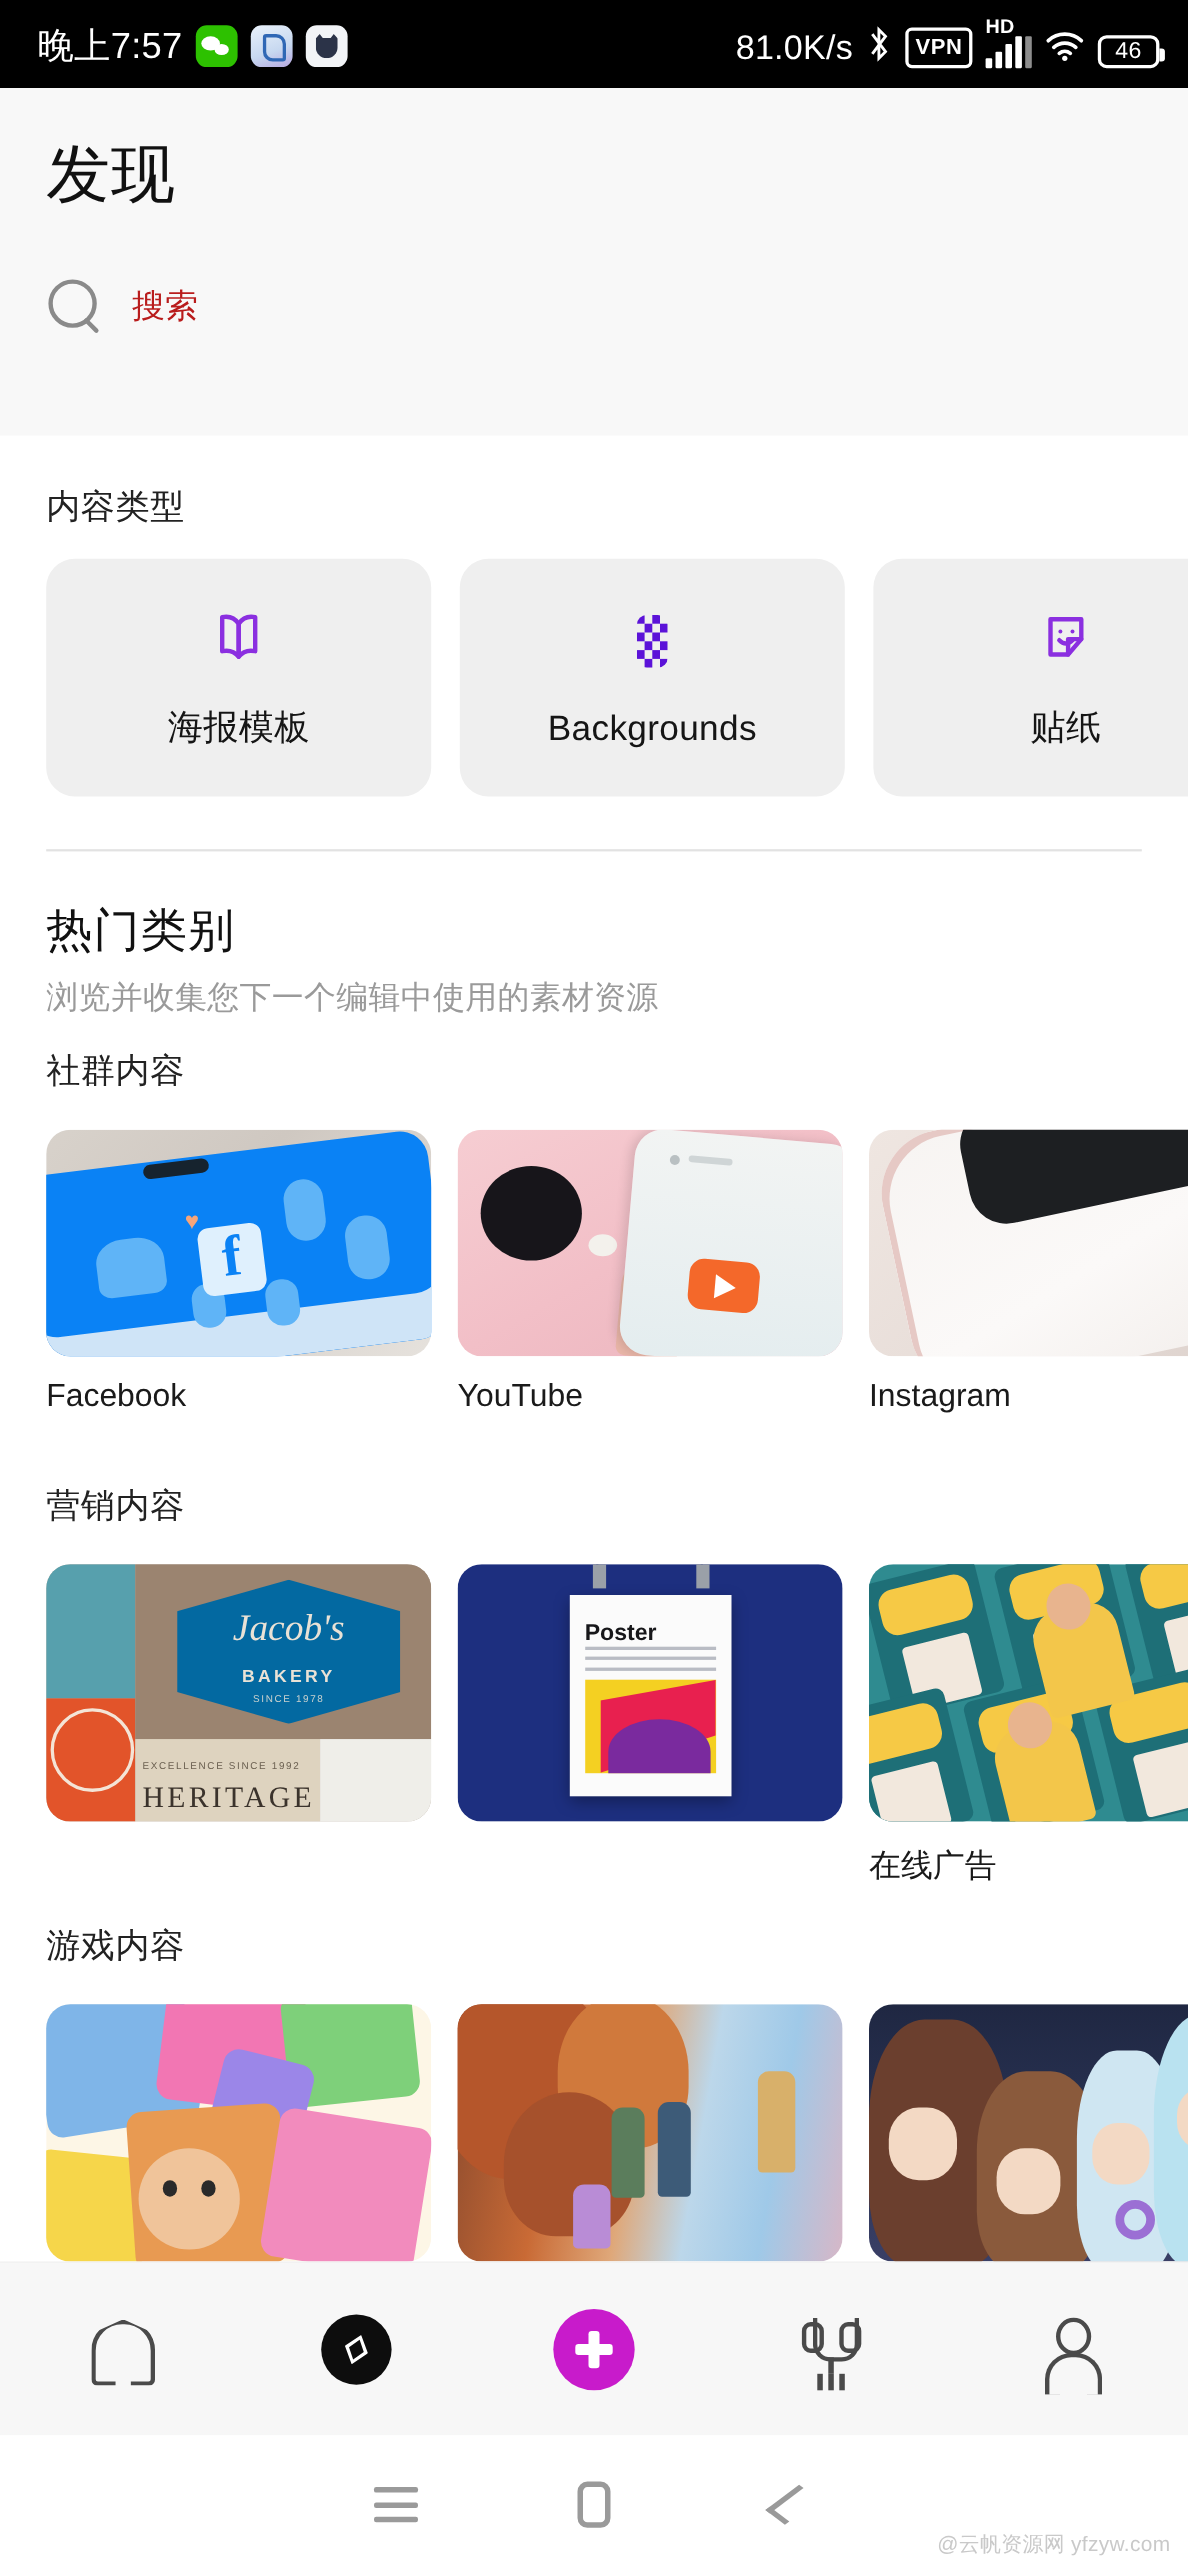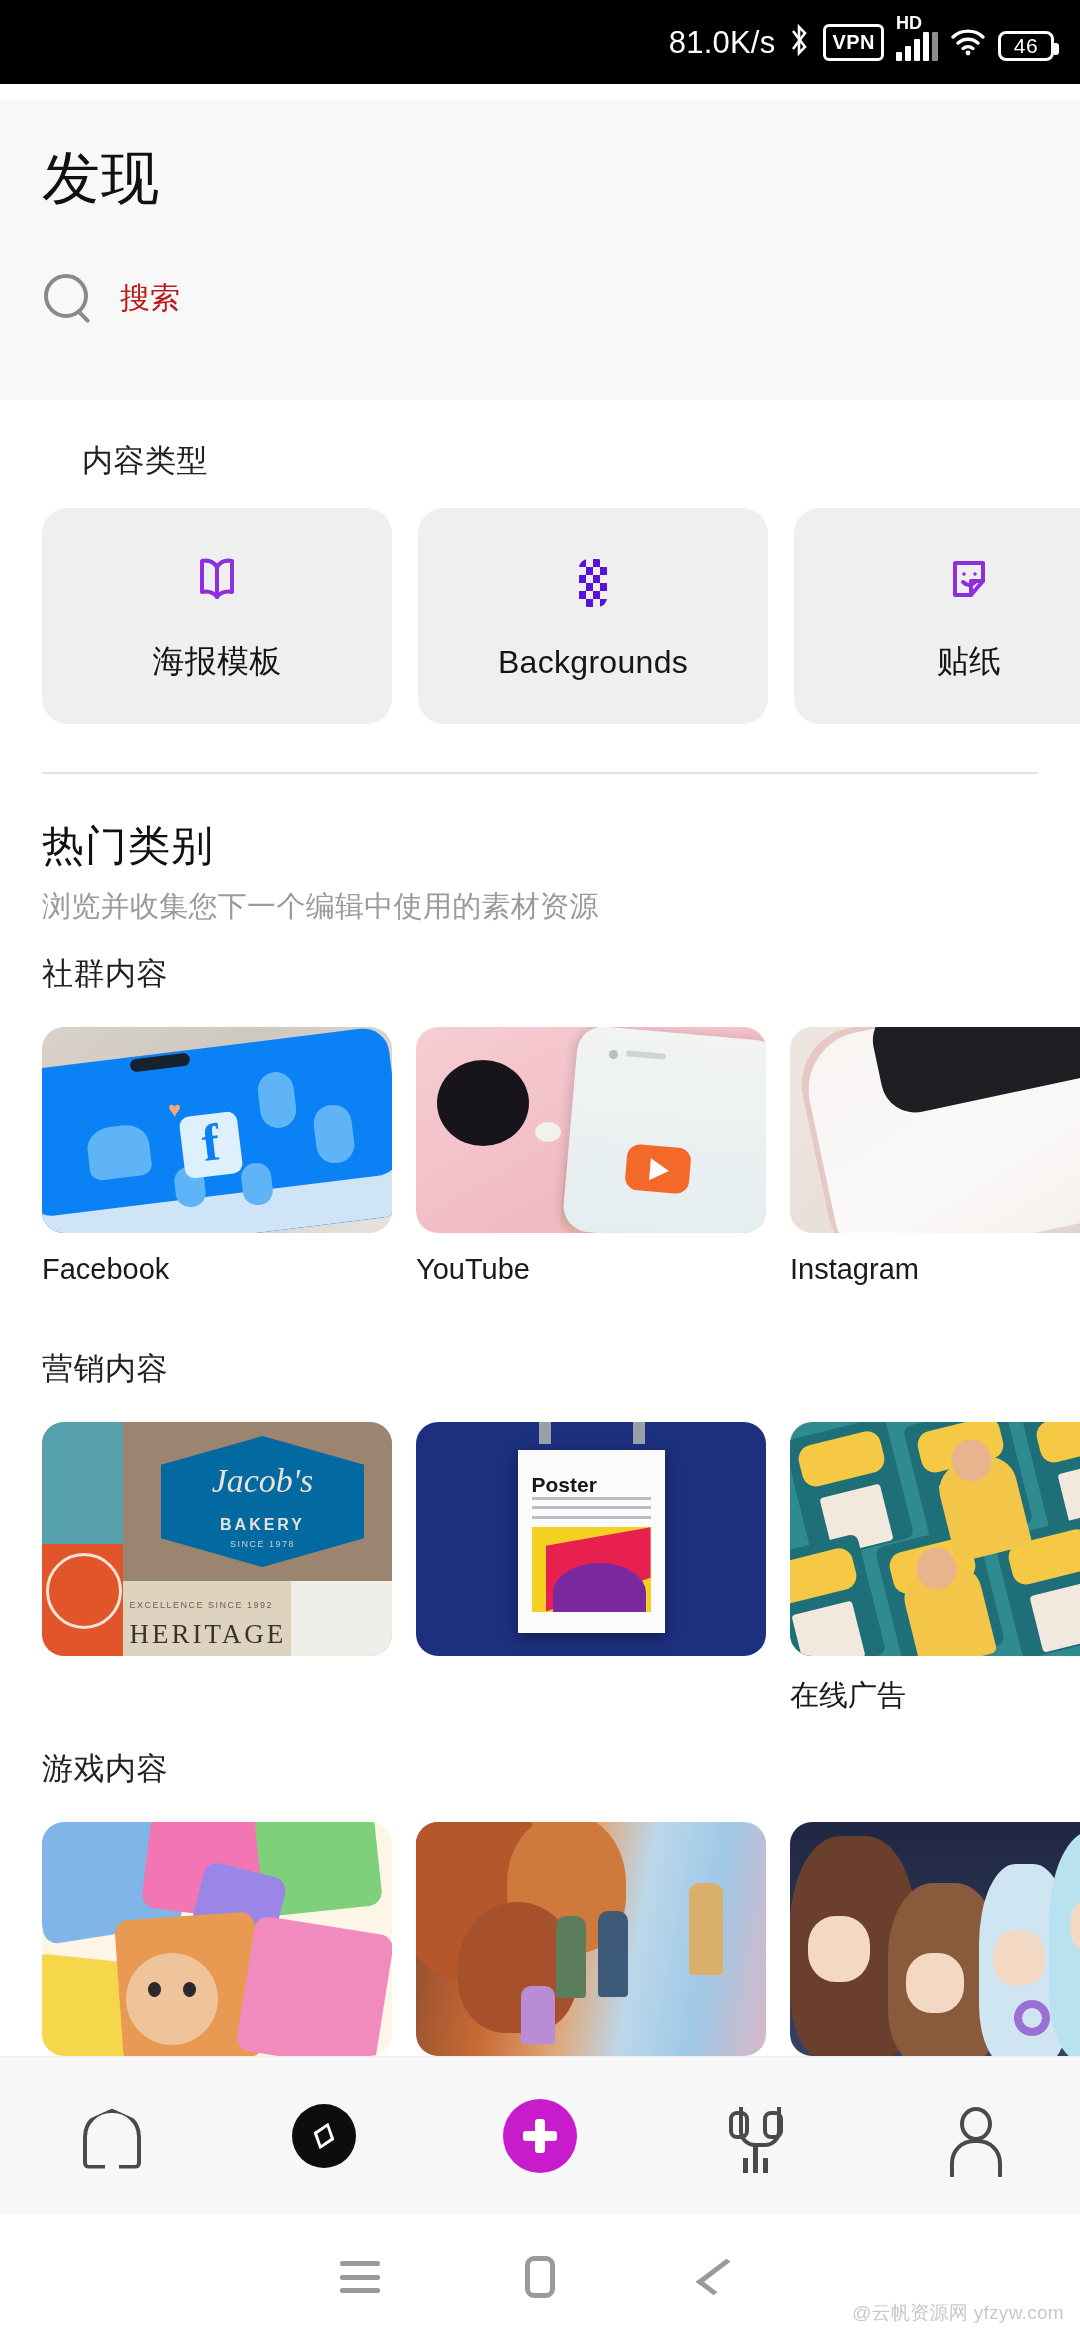--- a/index.html
+++ b/index.html
@@ -61,21 +61,21 @@
     display: flex; align-items: center; justify-content: center;
     position: relative; font-size: 21px; letter-spacing: 0.5px;
   }
   .sb-batt::after {
     content:""; position:absolute; right:-8px; top:9px;
     width:5px; height:12px; background:#fff; border-radius:0 3px 3px 0;
   }
 
   
   .header {
-    position: absolute; top: 100px; left: 0;
+    position: absolute; top: 80px; left: 0;
     width: 1080px; height: 316px;
     background: #f8f8f8;
   }
   .page-title {
     position: absolute; left: 42px; top: 40px;
     font-size: 58px; color: #111111; font-weight: 400;
     letter-spacing: 1px;
   }
   .searchbar {
     position: absolute; left: 42px; top: 172px;
@@ -87,21 +87,21 @@
     width:36px; height:36px; border:4px solid #8a8a8a; border-radius:50%;
   }
   .search-icon::after {
     content:""; position:absolute; left:35px; top:36px;
     width:17px; height:4px; background:#8a8a8a; border-radius:3px;
     transform: rotate(45deg); transform-origin: left center;
   }
   .search-placeholder { font-size: 30px; color: #b91c1c; }
 
   
-  .content { position: absolute; top: 400px; left: 0; width: 1080px; height: 1656px; background: #fff; padding-left: 40px; }
+  .content { position: absolute; top: 400px; left: 0; width: 1080px; height: 1656px; background: #fff; }
   .sec-label {
     font-size: 31px; color: #222222; margin-left: 42px; letter-spacing: 0.5px;
   }
 
   
   .type-label { position: absolute; top: 40px; }
   .type-row {
     position: absolute; top: 108px; left: 42px;
     display: flex; gap: 26px;
   }
@@ -355,20 +355,26 @@
   .ic-back { width: 22px; height: 38px; border-left: 5px solid #9a9a9a; border-bottom: 5px solid #9a9a9a; transform: rotate(45deg) skew(-8deg,-8deg); }
   .watermark {
     position: absolute; right: 16px; bottom: 14px;
     font-size: 19px; color: #c9c9c9; letter-spacing: 0.3px;
   }
 </style>
 </head>
 <body>
 
 <div class="statusbar">
+  <div class="sb-left">
+    <span class="sb-time">晚上7:57</span>
+    <span class="sb-appicon sb-wechat"></span>
+    <span class="sb-appicon sb-blue"></span>
+    <span class="sb-appicon sb-cat"></span>
+  </div>
   <div class="sb-right">
     <span class="sb-speed">81.0K/s</span>
     <span class="ic">
       <svg width="24" height="34" viewBox="0 0 24 34">
           <path d="M6 8 L18 24 L12 30 L12 4 L18 10 L6 26" fill="none" stroke="#fff" stroke-width="2.6"></path>
         </svg>
     </span>
     <span class="sb-vpn">VPN</span>
     <span class="sb-hd">
       <span class="sb-hd-label">HD</span>

